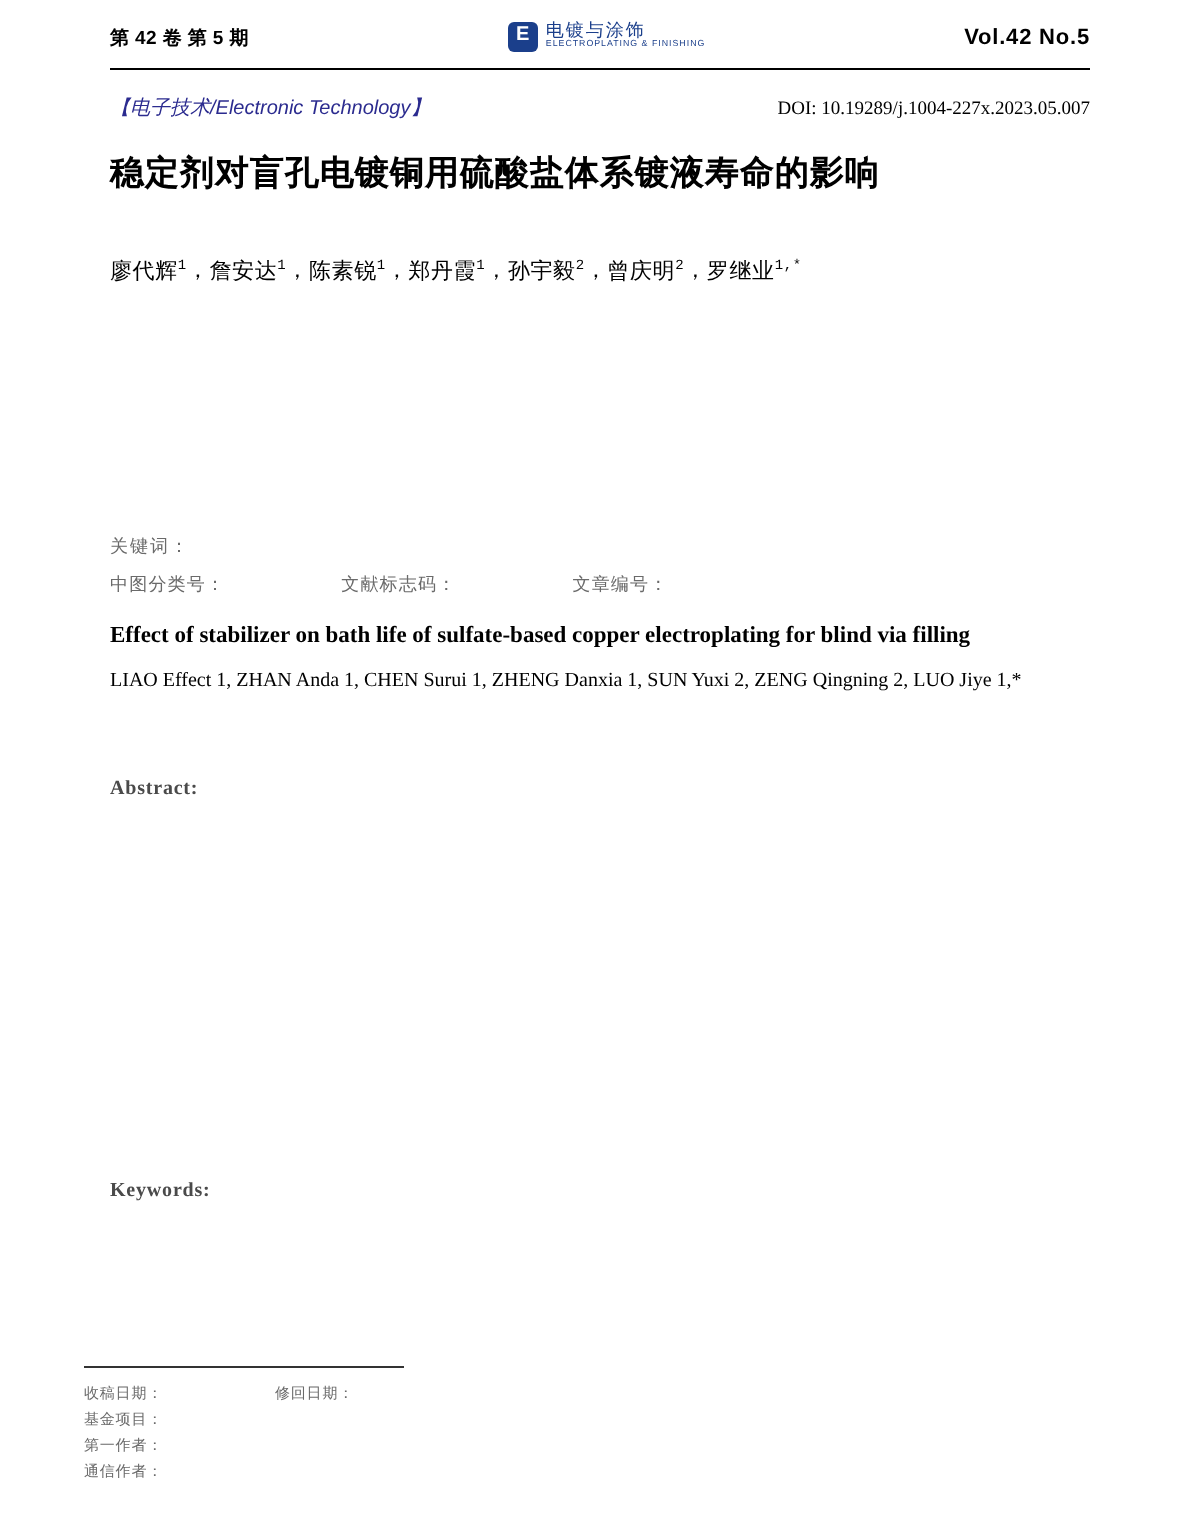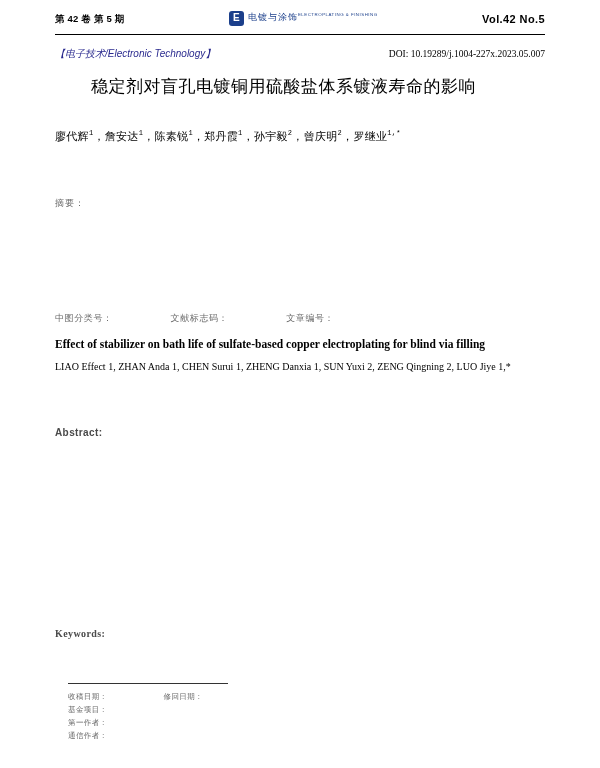--- a/index.html
+++ b/index.html
@@ -60,21 +60,21 @@
     font-family: "Liberation Sans", sans-serif;
     font-size: 10px;
     font-weight: bold;
     display: flex;
     align-items: center;
     justify-content: center;
     line-height: 1;
   }
   .logo-text {
     display: flex;
-    flex-direction: row;
+    flex-direction: column;
     line-height: 1.05;
   }
   .logo-cn {
     font-size: 9px;
     color: #1b3f8b;
     font-family: "Liberation Sans", sans-serif;
     letter-spacing: 1px;
   }
   .logo-en {
     font-size: 4.4px;
@@ -106,25 +106,24 @@
   .doi {
     font-size: 9.5px;
     color: #000;
     font-family: "Liberation Serif", serif;
   }
 
   
   .title-cn {
     font-family: "Liberation Sans", sans-serif;
     font-size: 17px;
-    font-weight: normal;
+    font-weight: bold;
     letter-spacing: .5px;
     margin-top: 15px;
     line-height: 1.3;
-    margin-left: 36px;
   }
   .authors-cn {
     font-family: Liberation Mono, monospace;
     font-size: 11px;
     margin-top: 31px;
     letter-spacing: .3px;
     line-height: 1.4;
   }
   .authors-cn sup {
     font-size: 7px;
@@ -182,25 +181,25 @@
     line-height: 1.4;
   }
   .affil-en {
     font-size: 8px;
     color: #555;
     margin-top: 5px;
     line-height: 1.5;
     min-height: 10px;
   }
   .abs-en-label {
-    font-family: Liberation Sans, sans-serif;
+    font-family: Liberation Serif, serif;
     font-size: 10px;
     font-weight: bold;
     color: #4a4a4a;
-    margin-top: 38px;
+    margin-top: 26px;
     letter-spacing: .4px;
   }
   .abs-en-body {
     font-size: 9px;
     color: #333;
     line-height: 1.6;
     min-height: 190px;
   }
   .kw-en-label {
     font-family: "Liberation Serif", serif;
@@ -212,21 +211,21 @@
   .kw-en-body {
     font-size: 9px;
     color: #333;
     line-height: 1.6;
     min-height: 14px;
   }
 
   
   .foot {
     position: absolute;
-    left: 68px;
+    left: 42px;
     bottom: 26px;
     width: 300px;
   }
   .foot-rule {
     border: 0;
     border-top: 0.8px solid #333;
     width: 160px;
     margin: 0 0 6px 0;
   }
   .foot-row {
@@ -266,23 +265,23 @@
   <div class="meta-line">
     <span class="column-name">【电子技术/Electronic Technology】</span>
     <span class="doi">DOI: 10.19289/j.1004-227x.2023.05.007</span>
   </div>
 
   <div class="title-cn">稳定剂对盲孔电镀铜用硫酸盐体系镀液寿命的影响</div>
 
   <div class="authors-cn"><span>廖代辉<sup>1</sup></span>，<span>詹安达<sup>1</sup></span>，<span>陈素锐<sup>1</sup></span>，<span>郑丹霞<sup>1</sup></span>，<span>孙宇毅<sup>2</sup></span>，<span>曾庆明<sup>2</sup></span>，<span>罗继业<sup>1,*</sup></span></div>
   <div class="affil-cn"></div>
 
-  <div class="abs-cn-label">摘要：</div>
   <div class="abs-cn-body"></div>
 
+  <div class="keywords-cn">关键词：</div>
 
   <div class="clc-line">
     <span>中图分类号：</span>
     <span>文献标志码：</span>
     <span>文章编号：</span>
   </div>
 
   <div class="title-en">Effect of stabilizer on bath life of sulfate-based copper electroplating for blind via filling</div>
   <div class="authors-en">LIAO Effect 1, ZHAN Anda 1, CHEN Surui 1, ZHENG Danxia 1, SUN Yuxi 2, ZENG Qingning 2, LUO Jiye 1,*</div>
   <div class="affil-en"></div>

